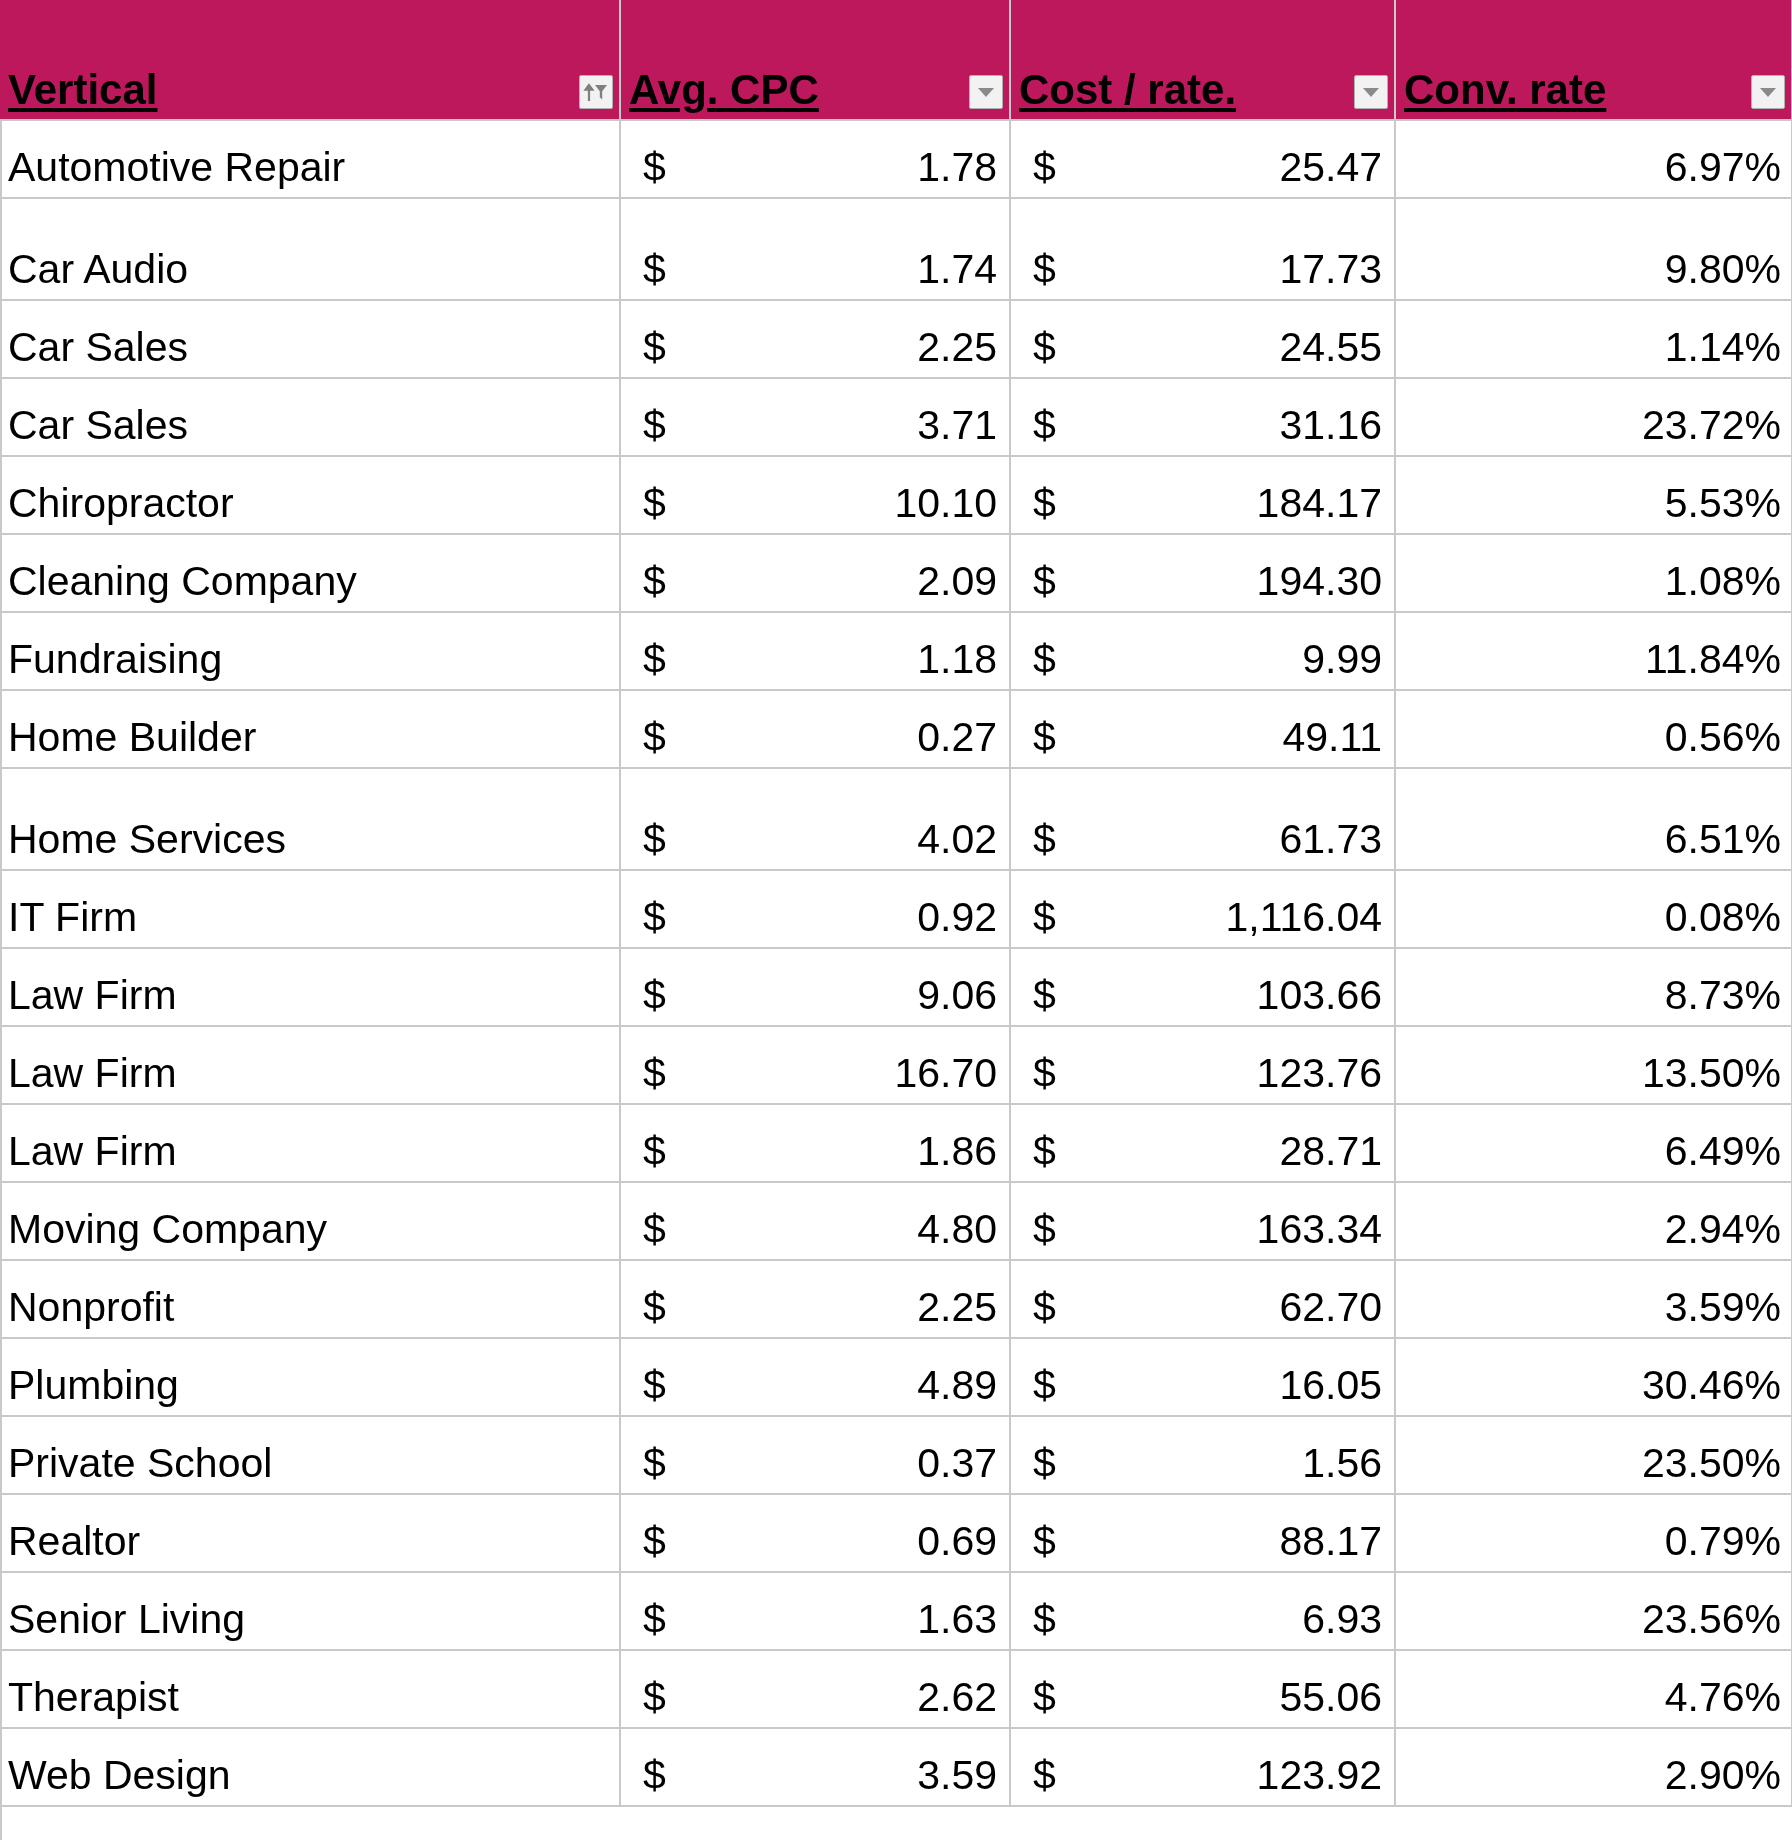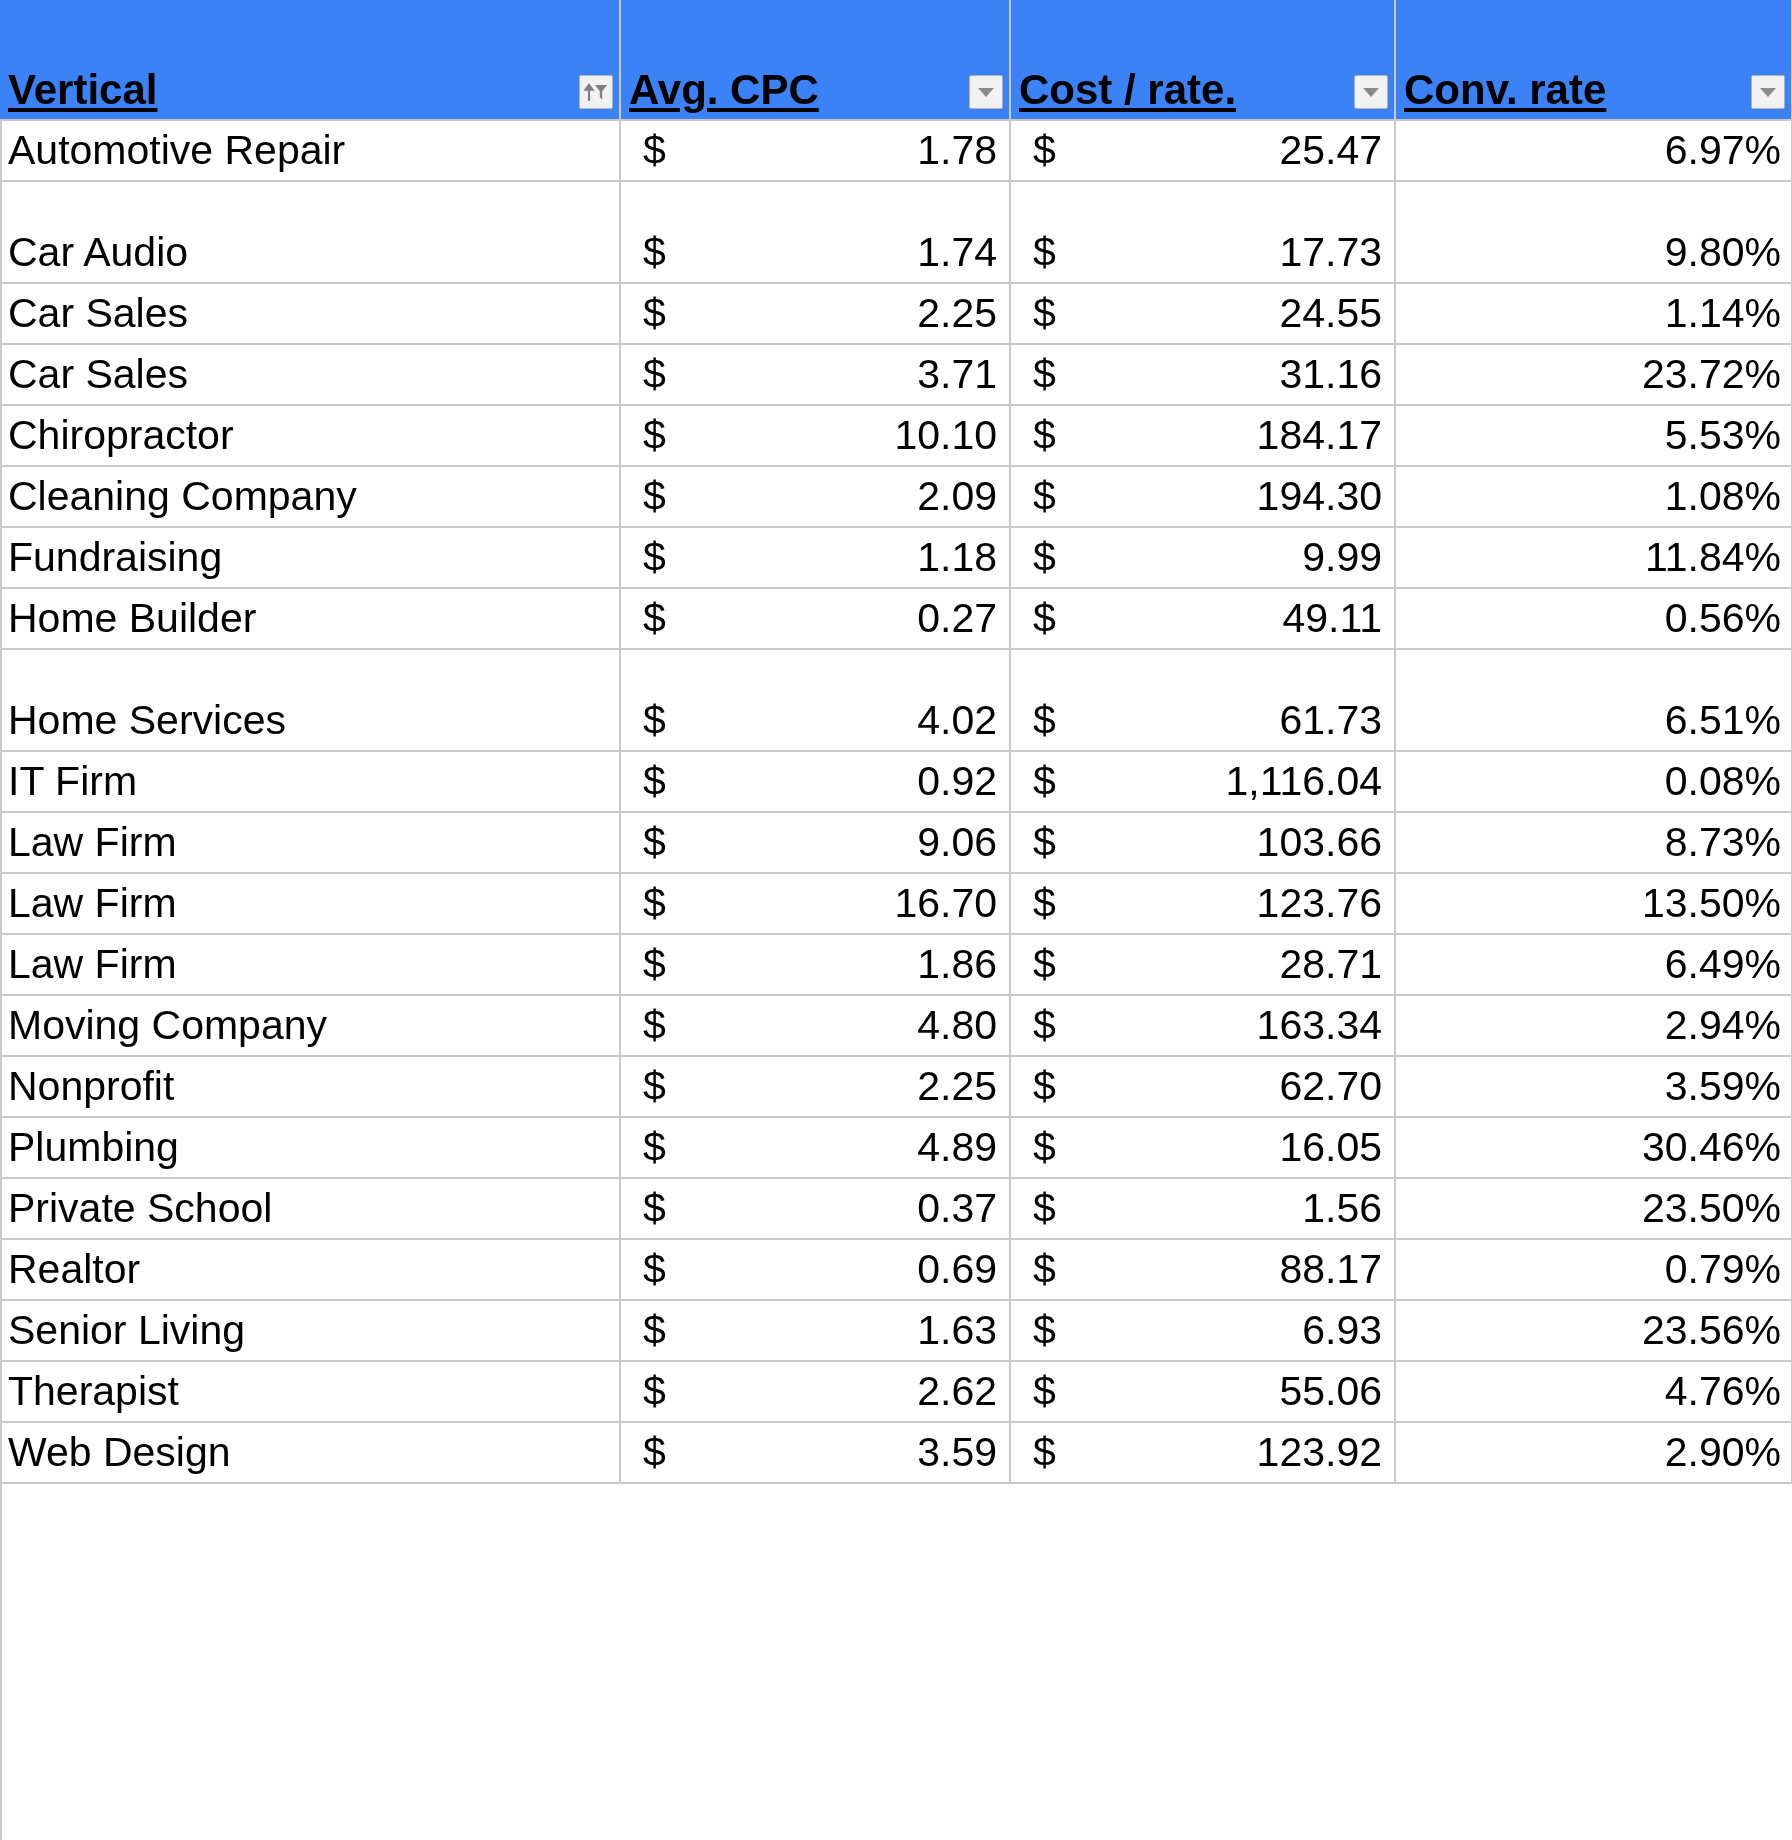--- a/index.html
+++ b/index.html
@@ -39,21 +39,21 @@
   tr.header-row { height: 120px; }
 
   th.hcell {
     border-right: 2px solid #c9c9c9;
     border-bottom: 2px solid #c9c9c9;
     vertical-align: bottom;
     padding: 0 6px 6px 8px;
     text-align: left;
     font-weight: normal;
     position: relative;
-    background: #3b82f6;
+    background: #be185d;
   }
   th.hcell:last-child { border-right: 2px solid #c9c9c9; }
 
   .hwrap {
     display: flex;
     align-items: flex-end;
     justify-content: space-between;
     width: 100%;
   }
 
@@ -76,21 +76,21 @@
     display: inline-flex;
     align-items: center;
     justify-content: center;
     flex: 0 0 auto;
     margin-bottom: 4px;
     box-sizing: border-box;
   }
   .filter-btn svg { display: block; }
 
   
-  tr.data-row { height: 61px; }
+  tr.data-row { height: 78px; }
   tr.data-row.tall { height: 102px; margin-left: 40px; }
 
   td.dcell {
     border-right: 2px solid #c9c9c9;
     border-bottom: 2px solid #c9c9c9;
     vertical-align: bottom;
     padding: 0 10px 6px 8px;
     font-size: 41px;
     line-height: 47px;
     white-space: nowrap;

